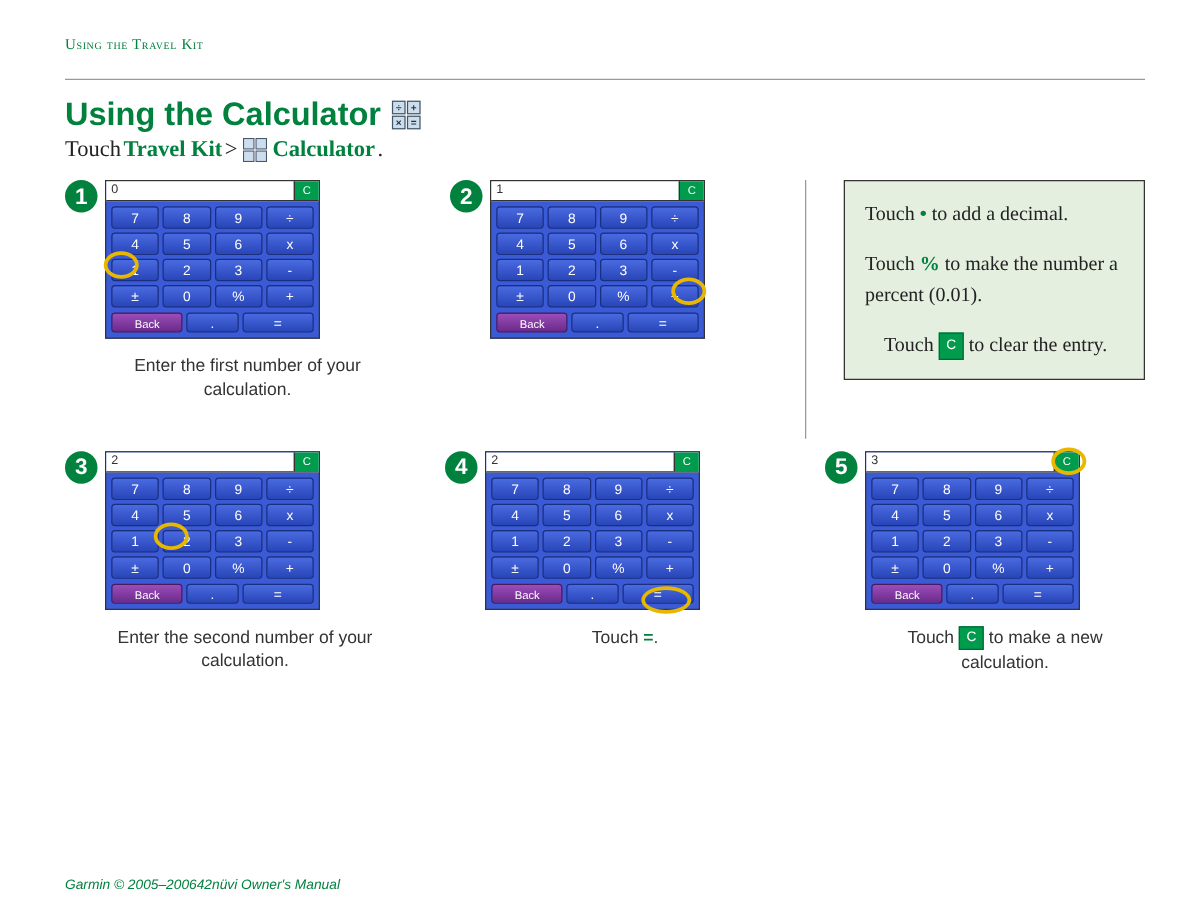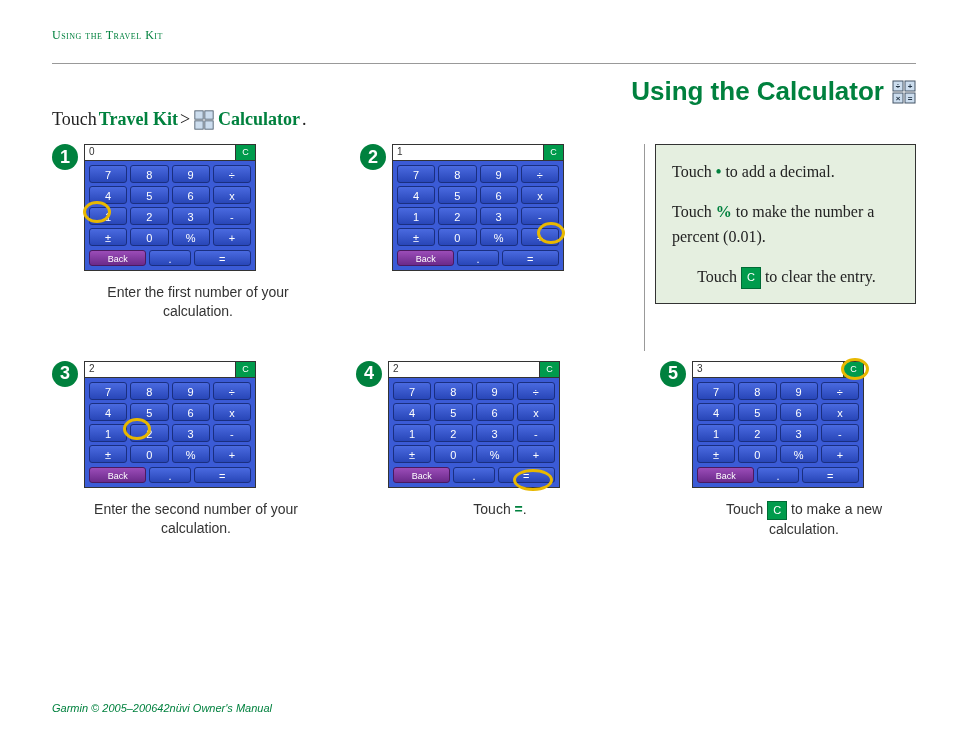--- a/index.html
+++ b/index.html
@@ -23,21 +23,20 @@
   }
   .main-title {
     color: #00813e;
     font-family: Verdana, Arial, sans-serif;
     font-weight: bold;
     font-size: 26px;
     display: flex;
     align-items: center;
     gap: 8px;
     margin-bottom: 2px;
-    justify-content: flex-end;
   }
   .subtitle {
     font-size: 18px;
     color: #222;
     display: flex;
     align-items: center;
     gap: 2px;
     margin-bottom: 14px;
   }
   .subtitle .green { color: #00813e; font-weight: bold; }
@@ -45,21 +44,21 @@
     width: 24px; height: 24px;
     display: inline-block;
   }
   .calc-icon svg { width: 100%; height: 100%; }
 
   .layout {
     display: flex;
     gap: 24px;
   }
   .left-col { flex: 1; }
-  .right-col { width: 300px; border-left: 1px solid #999; padding-left: 10px; }
+  .right-col { width: 300px; border-left: 1px solid #999; padding-left: 30px; }
 
   .tip-box {
     background: #e5efe0;
     border: 1px solid #333;
     padding: 14px 14px 14px 16px;
     font-size: 16px;
     line-height: 1.6;
     color: #222;
   }
   .tip-box p { margin-bottom: 14px; }

